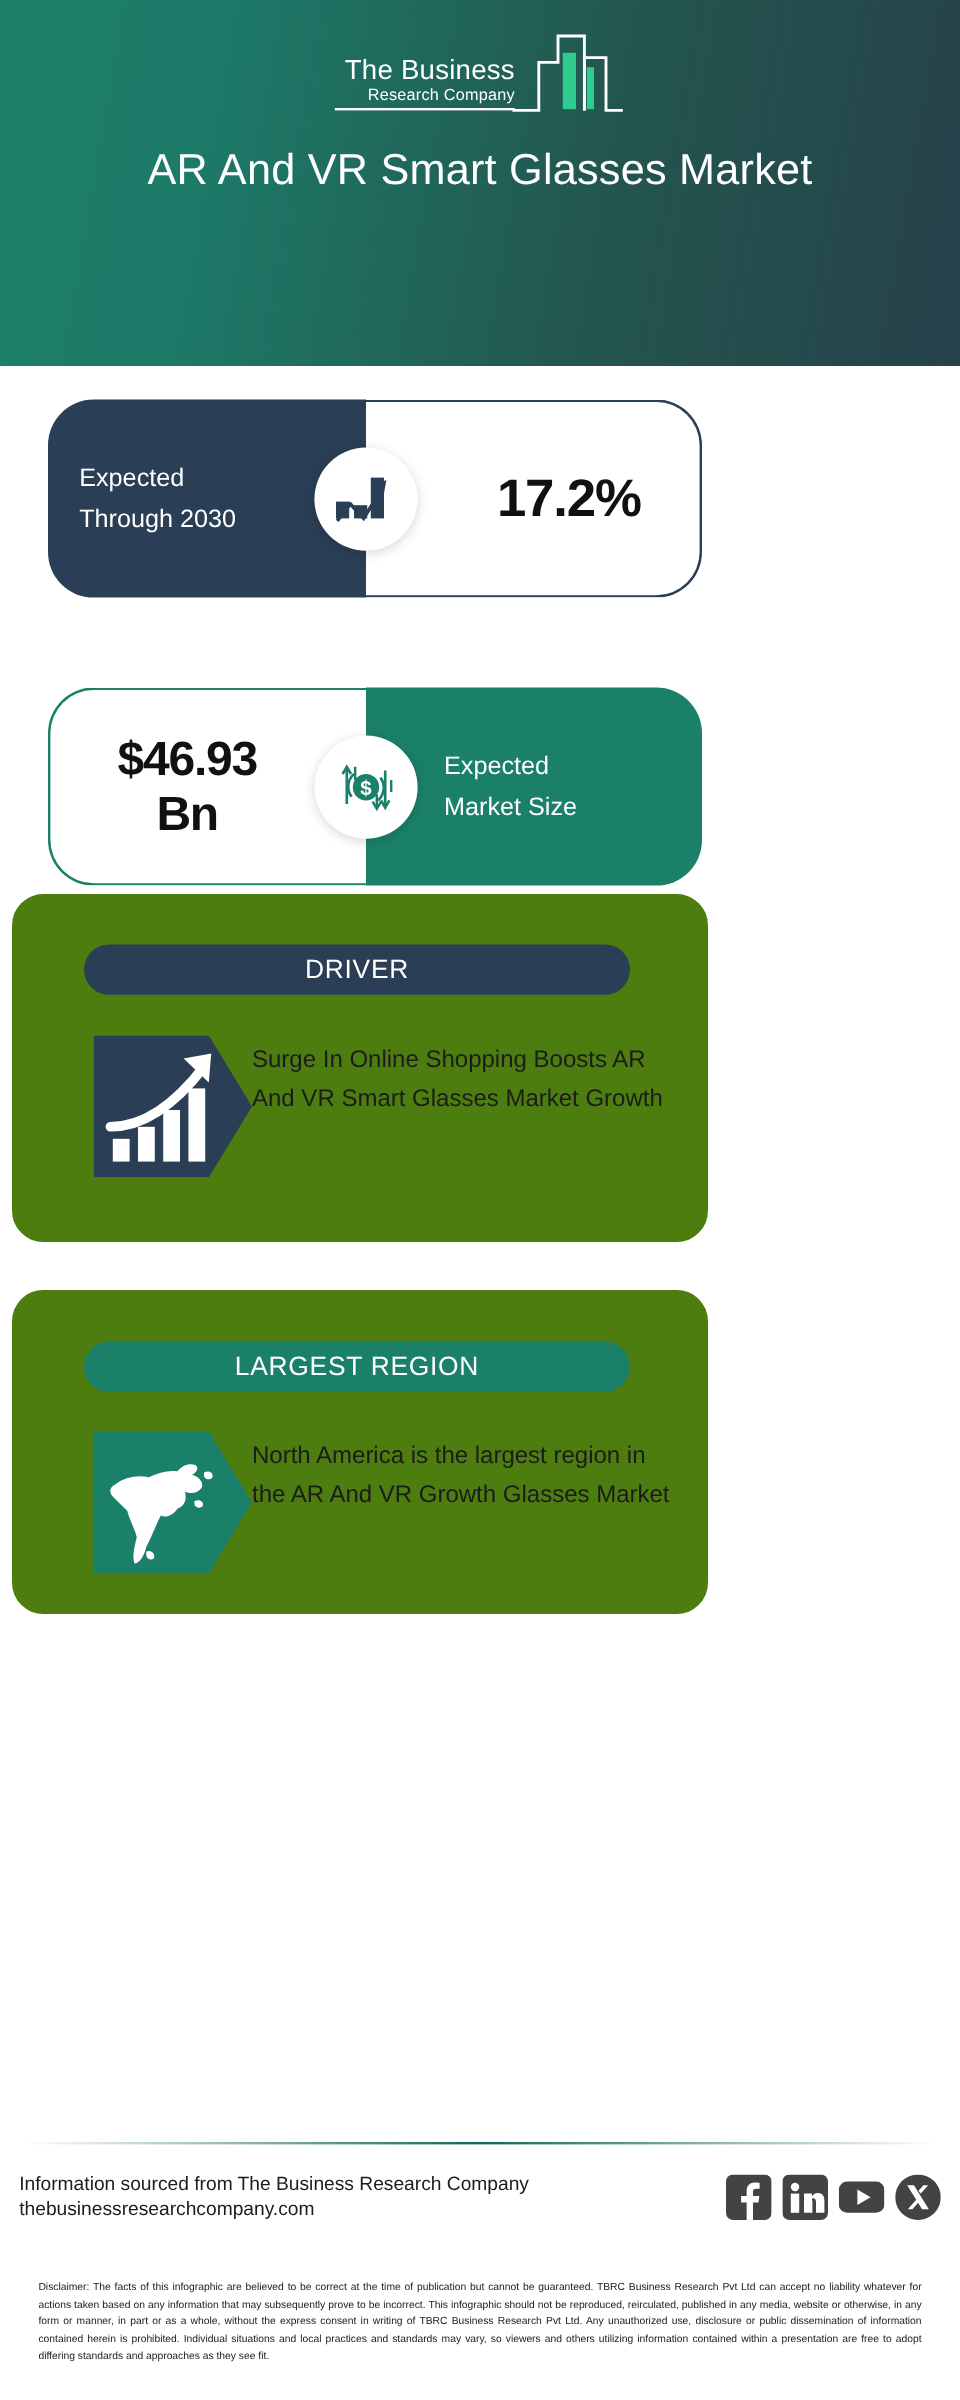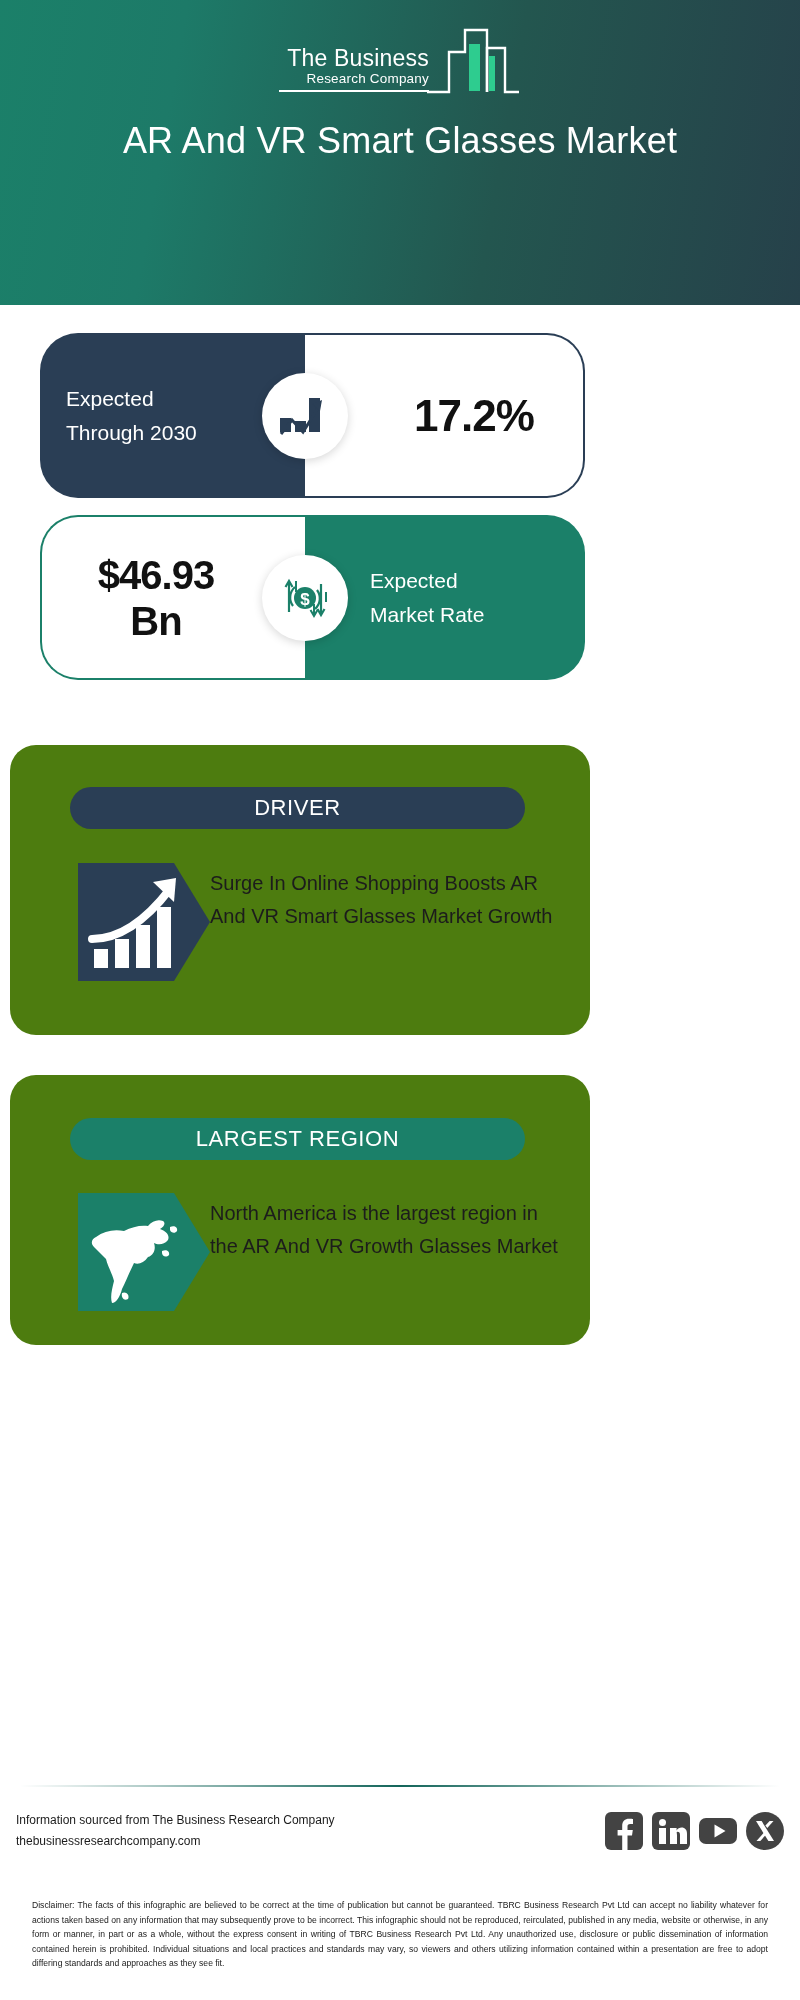--- a/index.html
+++ b/index.html
@@ -46,21 +46,21 @@
   }
   .growth-left .ln { color:#ffffff; font-size:21px; line-height:34px; }
   .growth-right {
     position:absolute; left:265px; top:0; width:280px; height:165px;
     background:#ffffff; border:2.5px solid #2a3e55; border-left:none;
     border-radius:0 38px 38px 0;
     display:flex; align-items:center; justify-content:center;
   }
   .growth-value { font-size:44px; font-weight:bold; color:#111111; padding-left:60px; letter-spacing:-1px; }
 
-  .size-card { top:515px; }
+  .size-card { top:573px; }
   .size-left {
     position:absolute; left:0; top:0; width:265px; height:165px;
     background:#ffffff; border:2.5px solid #1b8069; border-right:none;
     border-radius:38px 0 0 38px;
     display:flex; flex-direction:column; justify-content:center; align-items:center;
     padding-right:35px;
   }
   .size-value { font-size:40px; font-weight:bold; color:#111111; line-height:46px; letter-spacing:-1px; }
   .size-right {
     position:absolute; left:265px; top:0; width:280px; height:165px;
@@ -99,21 +99,21 @@
 
   .hex-icon { width:132px; height:118px; flex-shrink:0; }
   .panel-text { font-size:20px; line-height:33px; color:#1c1c1c; padding-top:4px; }
 
   
   .divider {
     position:absolute; left:20px; width:760px; top:1785px; height:2px;
     background:linear-gradient(90deg,rgba(27,128,105,0) 0%,#13655a 50%,rgba(27,128,105,0) 100%);
   }
   .footer-row { position:absolute; left:16px; right:16px; top:1810px; display:flex; align-items:center; justify-content:space-between; }
-  .footer-src { font-size:12px; line-height:21px; color:#1c1c1c; }
+  .footer-src { font-size:16px; line-height:21px; color:#1c1c1c; }
   .socials { display:flex; gap:9px; align-items:center; }
   .soc { width:38px; height:38px; display:block; }
 
   .disclaimer {
     position:absolute; left:32px; right:32px; top:1898px;
     font-size:8.6px; line-height:14.5px; color:#1a1a1a; text-align:justify;
   }
 </style>
 </head>
 <body>
@@ -158,21 +158,21 @@
   </div>
 </div>
 
 <div class="stat-card size-card">
   <div class="size-left">
     <div class="size-value">$46.93</div>
     <div class="size-value">Bn</div>
   </div>
   <div class="size-right">
     <div class="ln">Expected</div>
-    <div class="ln">Market Rate</div>
+    <div class="ln">Market Size</div>
   </div>
   <div class="icon-circle" style="left:265px;">
     <svg width="56" height="56" viewBox="0 0 56 56">
       <circle cx="28" cy="28" r="11" fill="#1b8069"></circle>
       <text x="28" y="34.5" font-family="Liberation Sans, sans-serif" font-size="17" font-weight="bold" fill="#ffffff" text-anchor="middle">$</text>
       <path d="M16 36 A14 14 0 0 1 18 17" fill="none" stroke="#1b8069" stroke-width="2.2"></path>
       <path d="M40 20 A14 14 0 0 1 38 39" fill="none" stroke="#1b8069" stroke-width="2.2"></path>
       <path d="M12 42 V12" fill="none" stroke="#1b8069" stroke-width="2.2"></path>
       <path d="M8.5 17 L12 11 L15.5 17" fill="none" stroke="#1b8069" stroke-width="2.2"></path>
       <path d="M44 14 V44" fill="none" stroke="#1b8069" stroke-width="2.2"></path>

